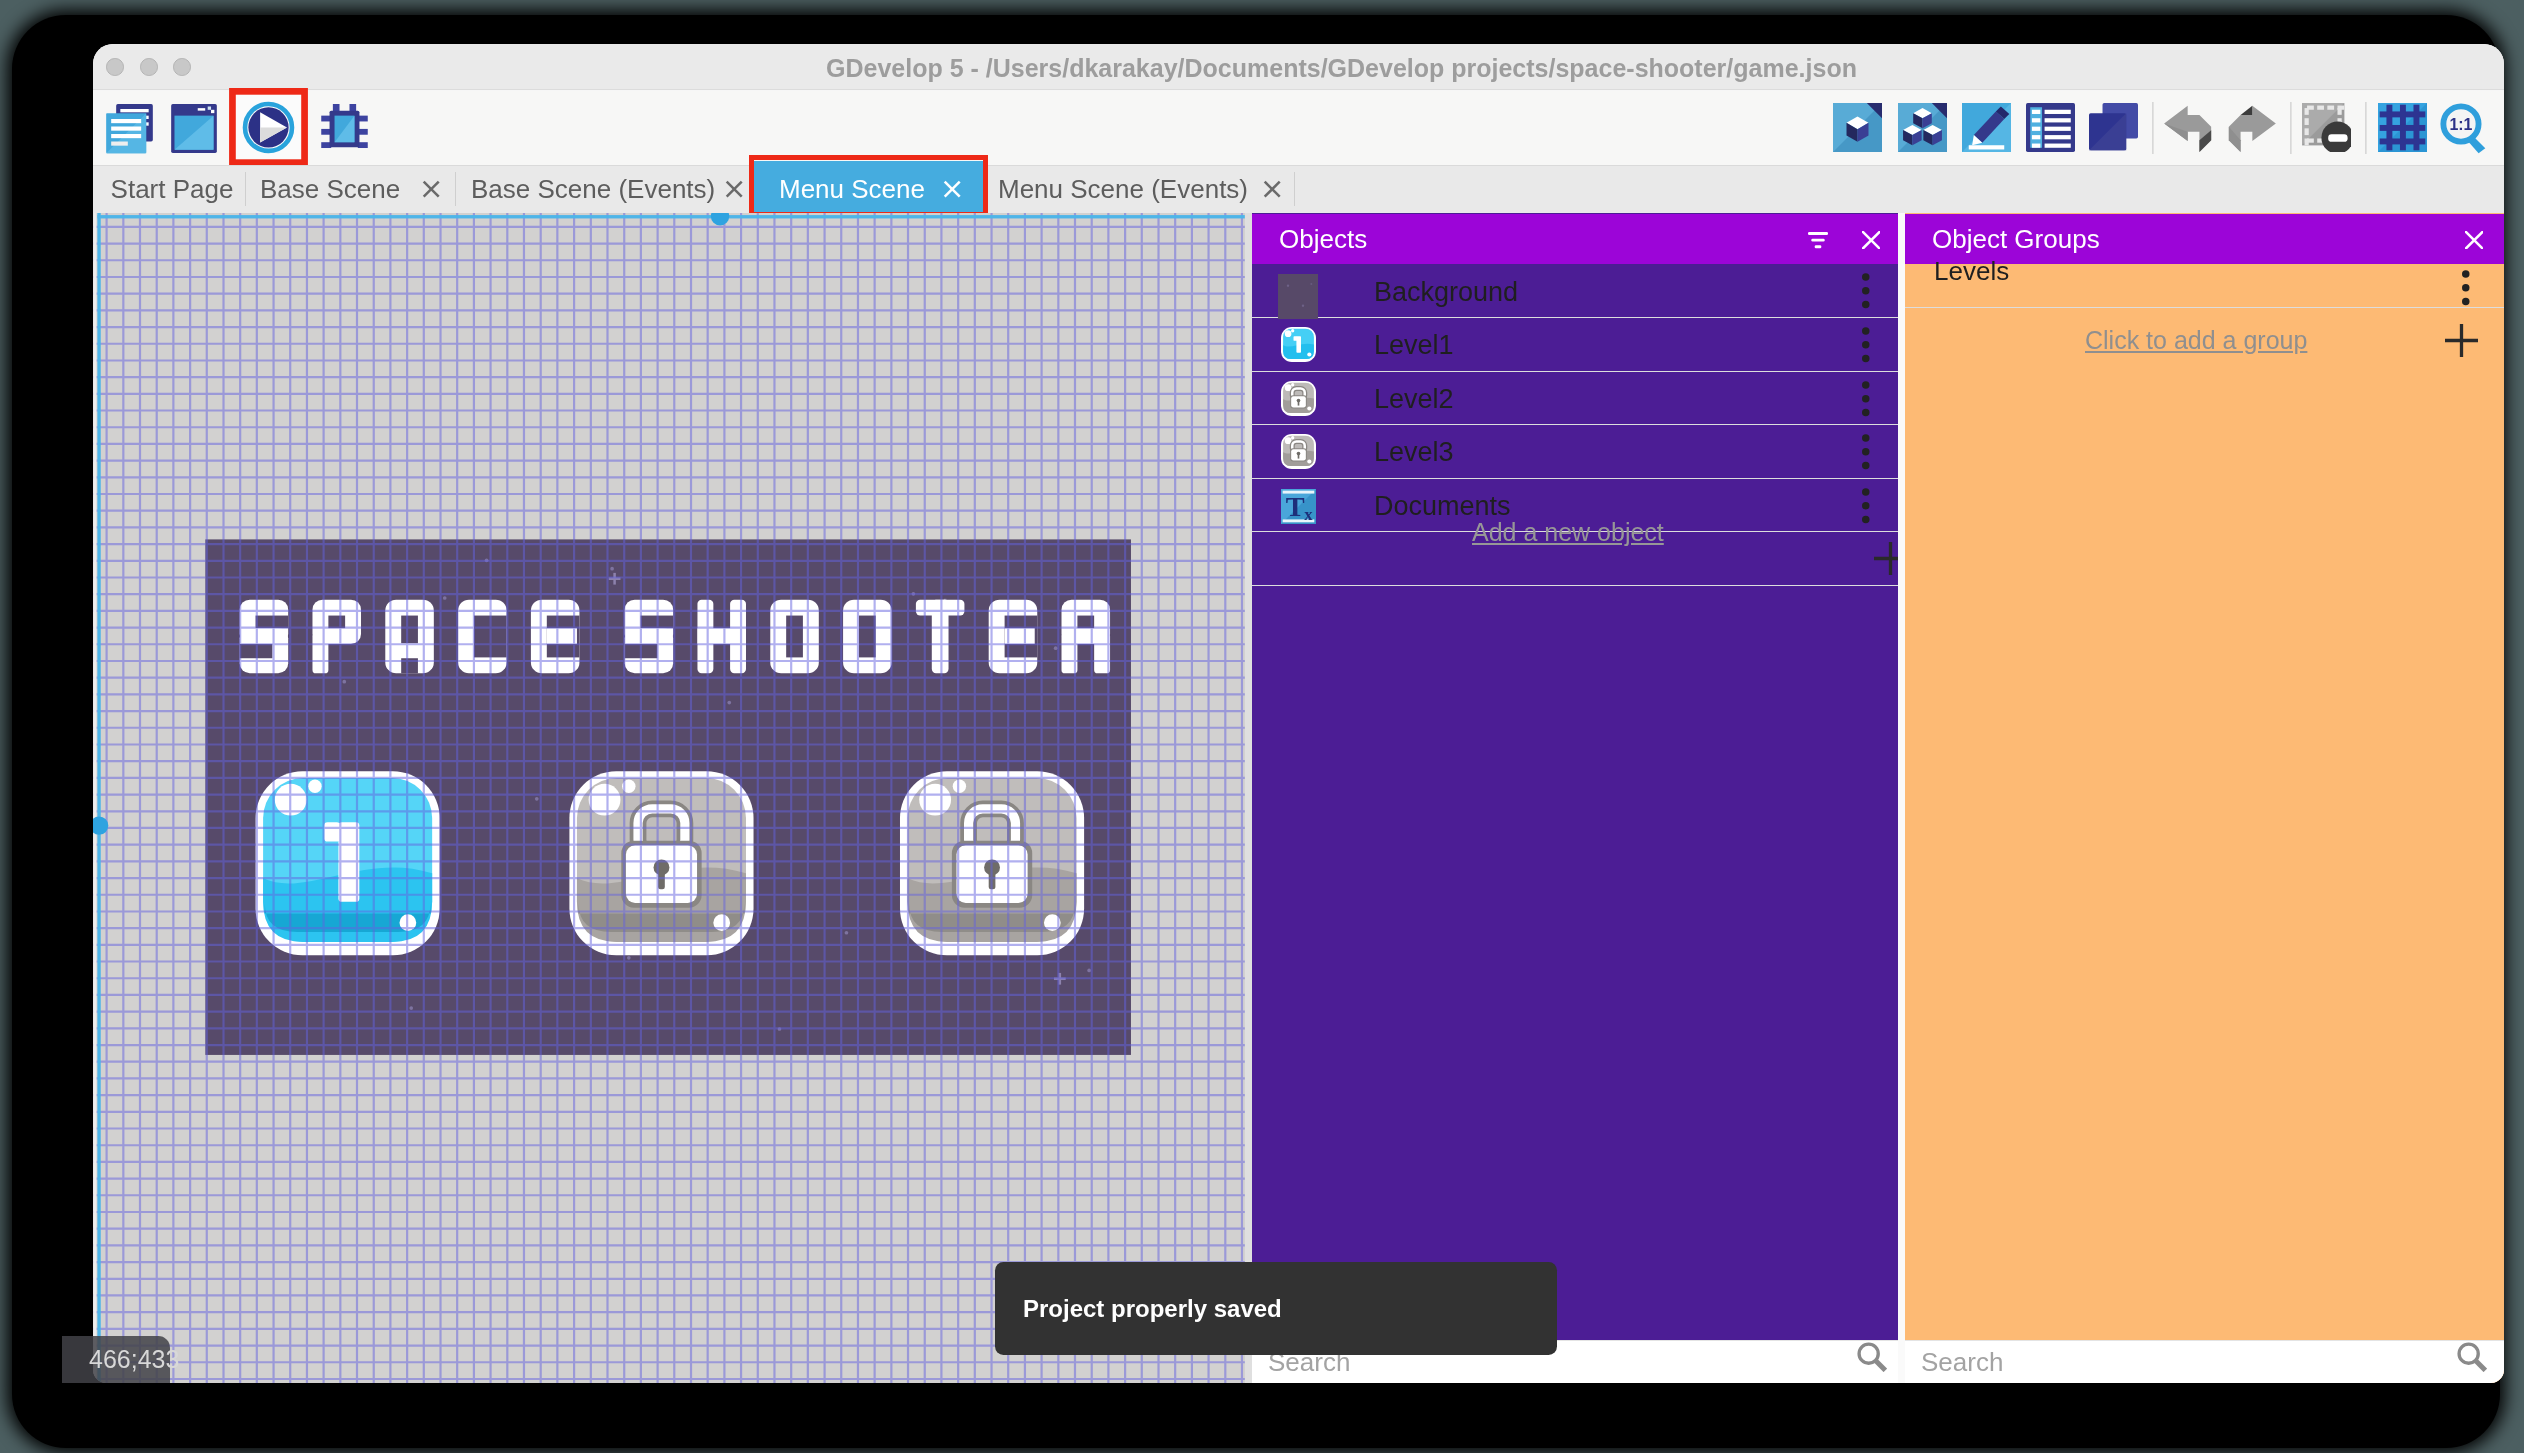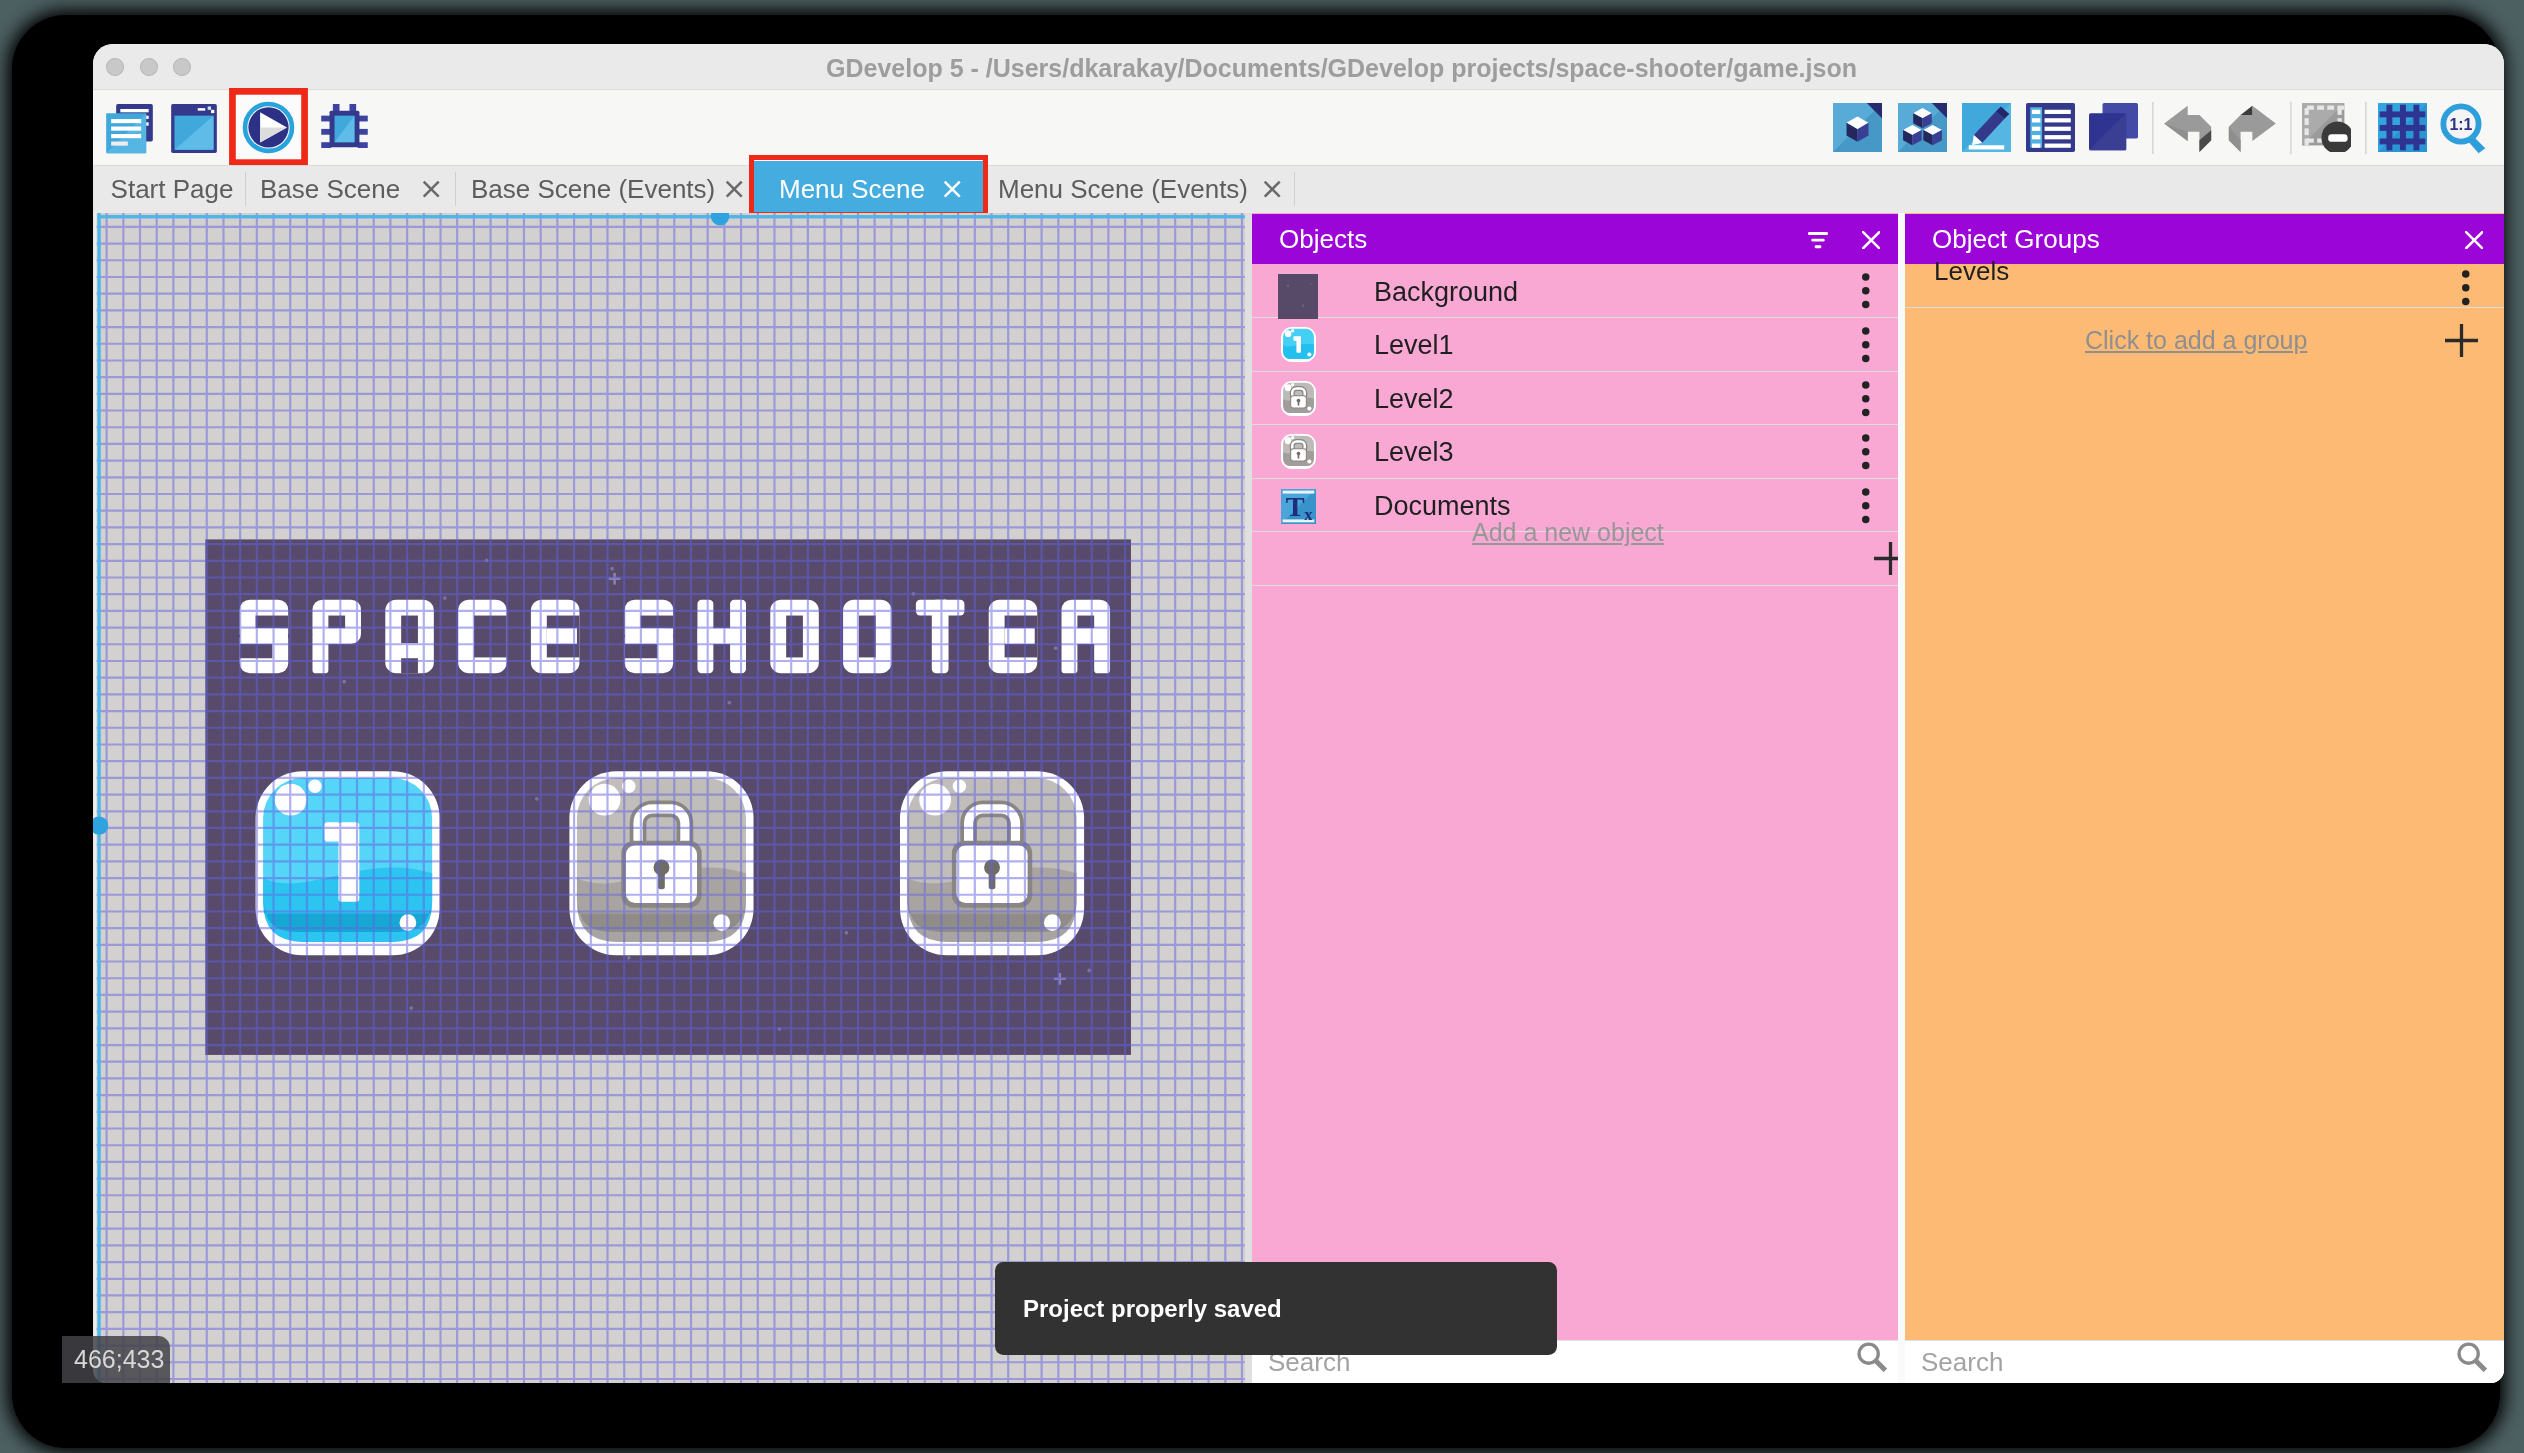--- a/index.html
+++ b/index.html
@@ -9,30 +9,30 @@
 .tl{position:absolute;top:14.2px;width:17.6px;height:17.6px;border-radius:50%;background:#c8c8c8;border:0.8px solid #b4b4b4;}
 #titletext{position:absolute;left:733px;top:0;width:2411px;height:46px;line-height:48px;font-size:25px;font-weight:bold;color:#9d9d9d;}
 #toolbar{position:absolute;left:0;top:47px;width:2411px;height:75px;background:#f7f7f6;}
 #tabbar{position:absolute;left:0;top:121px;width:2411px;height:48px;background:#e9e9e9;border-top:0.8px solid #dadada;}
 .tab{position:absolute;top:121px;height:48px;}
 .tabtxt{position:absolute;top:121px;height:48px;line-height:49px;font-size:26px;color:#5d5d5d;white-space:pre;}
 .tabsep{position:absolute;top:6.7px;height:34px;width:0.8px;background:#cfcfcf;}
 #content{position:absolute;left:0;top:169px;width:2411px;height:1170px;background:#f0f0f0;}
 #canvas{position:absolute;left:0;top:169px;width:1152px;height:1170px;background:#d2d1d0;overflow:hidden;}
 #cstrip{position:absolute;left:1152px;top:169px;width:6.7px;height:1170px;background:#dfdfdf;}
-#objpanel{position:absolute;left:1159px;top:169px;width:646px;height:1170px;background:#f9a8d4;}
+#objpanel{position:absolute;left:1159px;top:169px;width:646px;height:1170px;background:#4c1d95;}
 #gap2{position:absolute;left:1805px;top:169px;width:6.7px;height:1170px;background:#fafafa;}
 #grppanel{position:absolute;left:1812px;top:169px;width:599px;height:1170px;background:#fdba74;}
 .phead{position:absolute;left:0;top:0.8px;height:50px;width:100%;background:#9c05d8;color:#fff;}
 .ph-t{position:absolute;left:27px;top:0;height:50px;line-height:51px;font-size:26px;color:#fff;}
 .row{position:absolute;left:0;width:100%;border-bottom:0.8px solid #ddd;}
 .rowtxt{position:absolute;left:122px;font-size:27px;color:#1f1f1f;}
 .graytxt{color:#979797;text-decoration:underline;}
 #toast{position:absolute;left:995px;top:1262px;width:562px;height:93px;background:#323232;border-radius:8.4px;color:#fff;font-size:24px;font-weight:600;line-height:93px;padding-left:28px;}
-#badge{position:absolute;left:62px;top:1336px;width:108px;height:47px;background:rgba(66,66,72,0.85);border-radius:0 11.7px 0 0;color:#d8d8d8;font-size:25px;line-height:47px;padding-left:12px;}
+#badge{position:absolute;left:62px;top:1336px;width:108px;height:47px;background:rgba(66,66,72,0.85);border-radius:0 11.7px 0 0;color:#d8d8d8;font-size:25px;line-height:47px;padding-left:27px;}
 .search{position:absolute;top:1296px;height:44px;background:#ffffff;border-top:0.8px solid #e4e4e4;}
 .searchtxt{position:absolute;top:1296px;height:44px;line-height:44px;font-size:26px;color:#a3a3a3;}
 </style></head>
 <body>
 <div id="shadow"></div>
 <div id="win">
     <div id="titlebar"></div>
     <div class="tl" style="left:13.4px"></div>
     <div class="tl" style="left:47px"></div>
     <div class="tl" style="left:80px"></div>

